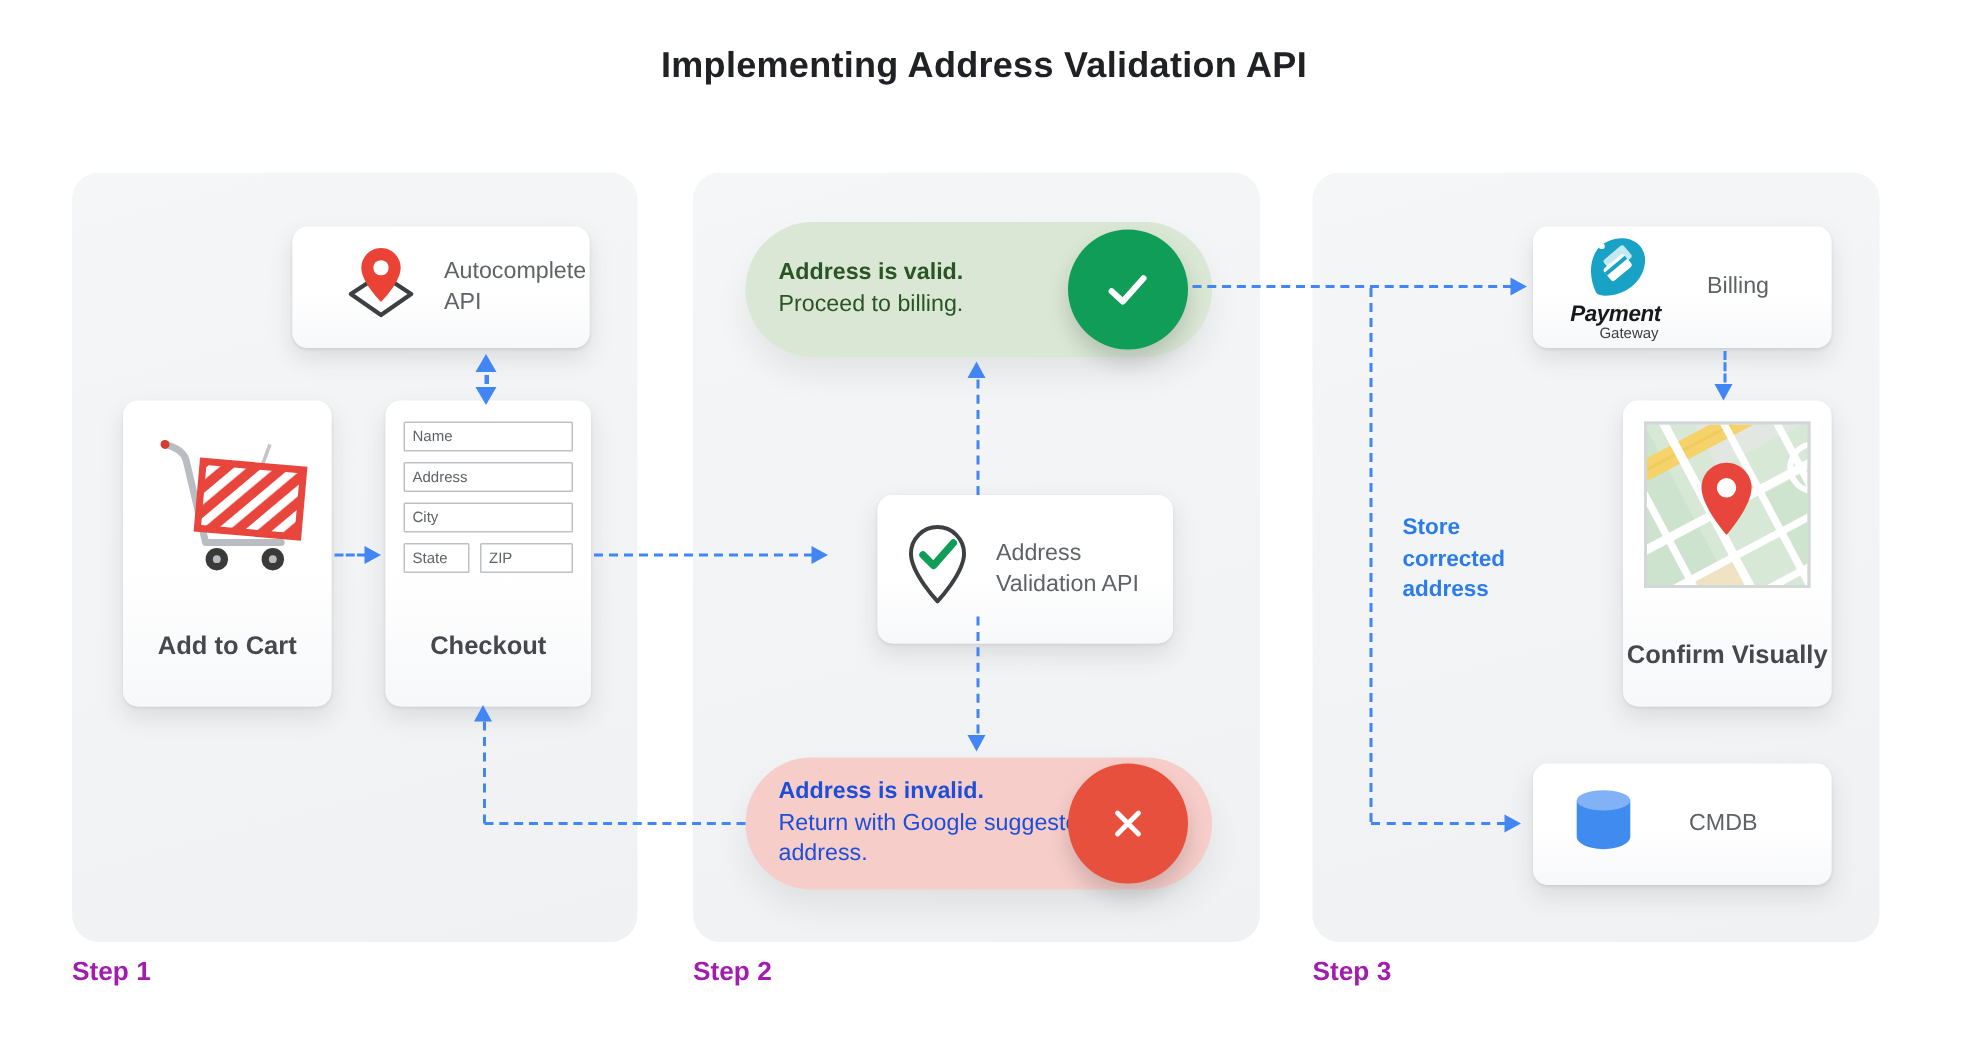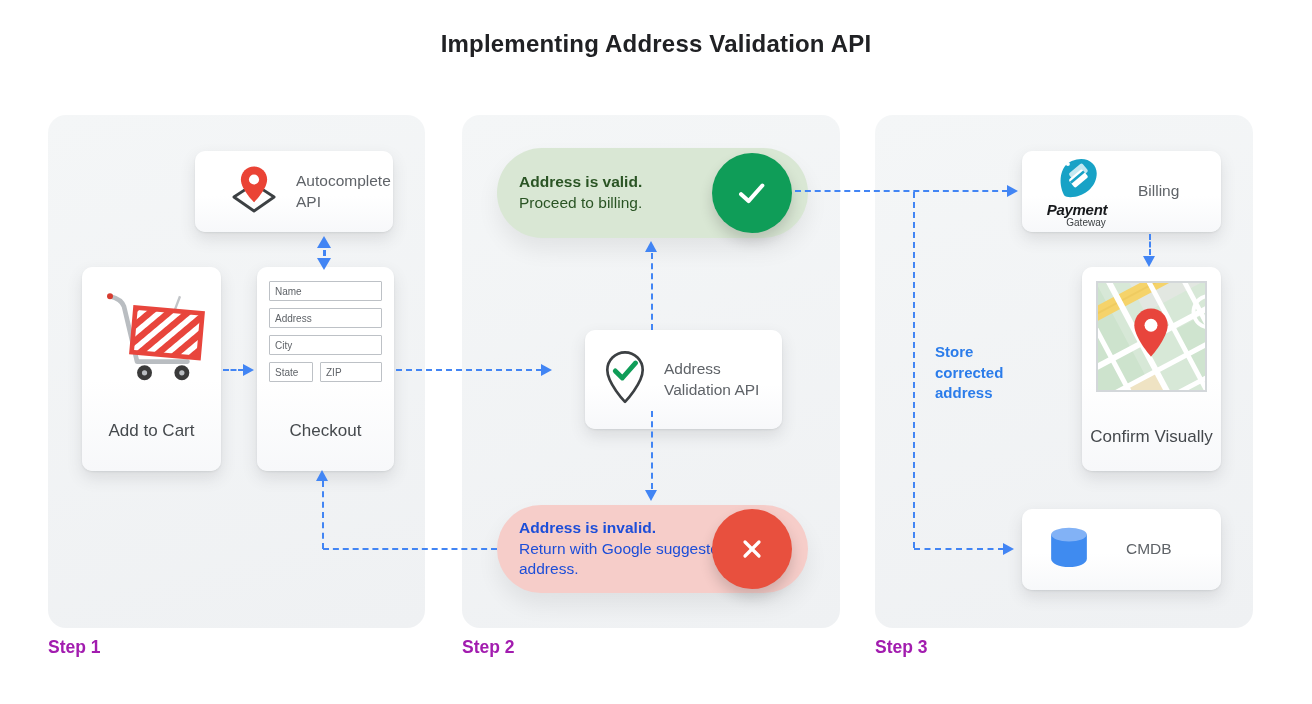--- a/index.html
+++ b/index.html
@@ -23,21 +23,21 @@
   .step-label {
     position:absolute; top:637px; font-size:17.5px; font-weight:bold; color:#a21caf;
   }
   .card {
     position:absolute; background:linear-gradient(180deg,#ffffff 55%,#f7f8fa 100%);
     border-radius:10px;
     box-shadow:0 1px 2px rgba(60,64,67,.10), 0 7px 16px rgba(60,64,67,.13);
   }
   .hcard { display:flex; align-items:center; }
   .card-label { font-size:15.5px; color:#5f6368; line-height:1.3; }
-  .big-label { font-size:17px; font-weight:normal; color:#45494d; }
+  .big-label { font-size:17px; font-weight:bold; color:#45494d; }
   
   .pill {
     position:absolute; left:35px; width:311px; border-radius:46px;
     box-shadow:0 12px 22px rgba(0,0,0,.07);
   }
   .pill-text {
     position:absolute; left:22px; top:0; bottom:0; width:216px;
     display:flex; flex-direction:column; justify-content:center;
     font-size:15.5px; line-height:1.35;
   }

